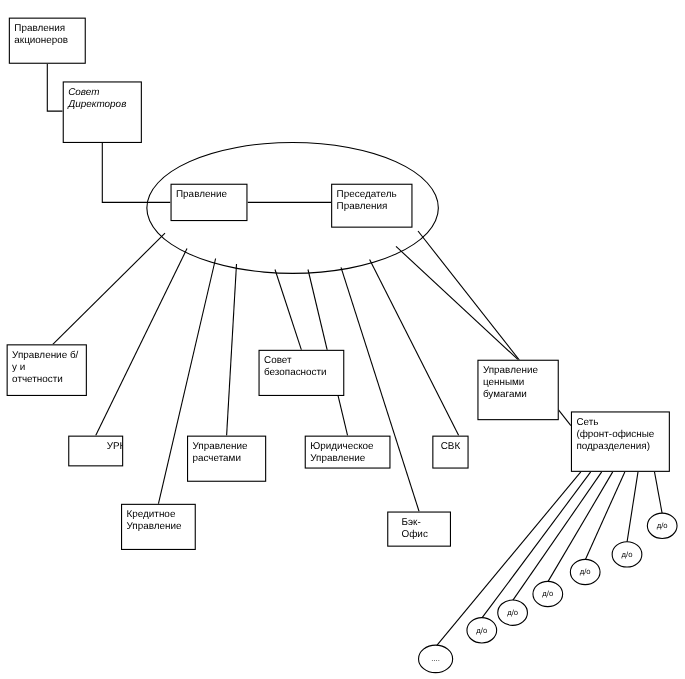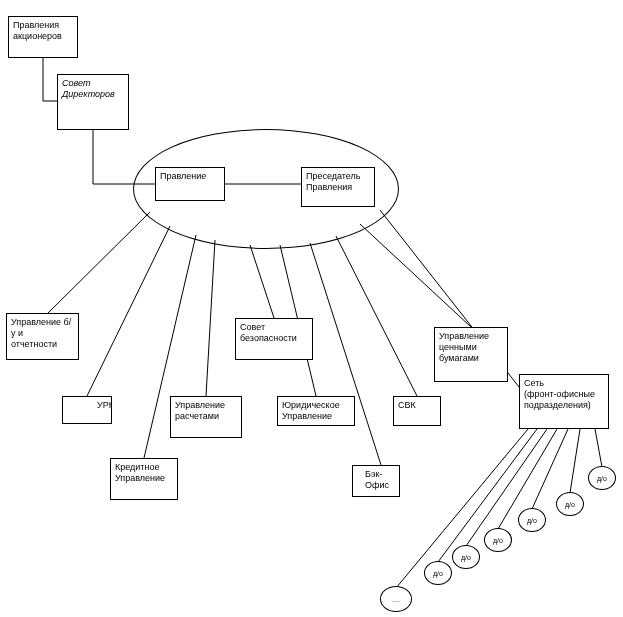--- a/index.html
+++ b/index.html
@@ -115,23 +115,23 @@
 
   <div class="node" style="left:170px; top:396px; width:72px; height:42px;">Управление
 расчетами</div>
 
   <div class="node" style="left:235px; top:318px; width:78px; height:42px;">Совет
 безопасности</div>
 
   <div class="node" style="left:277px; top:396px; width:78px; height:30px;">Юридическое
 Управление</div>
 
-  <div class="node" style="left:352px; top:465px; width:48px; height:32px;padding-left:12px;">Бэк-Офис</div>
+  <div class="node" style="left:352px; top:465px; width:58px; height:32px;padding-left:12px;">Бэк-Офис</div>
 
-  <div class="node" style="left:393px; top:396px; width:48px; height:30px;">СВК</div>
+  <div class="node" style="left:393px; top:396px; width:33px; height:30px;text-align:center;">СВК</div>
 
   <div class="node" style="left:434px; top:327px; width:74px; height:55px;">Управление
 ценными
 бумагами</div>
 
   <div class="node" style="left:519px; top:374px; width:90px; height:55px;">Сеть
 (фронт-офисные
 подразделения)</div>
 
   <div class="branch" style="left:380px; top:586px; width:32px; height:26px;">....</div>

